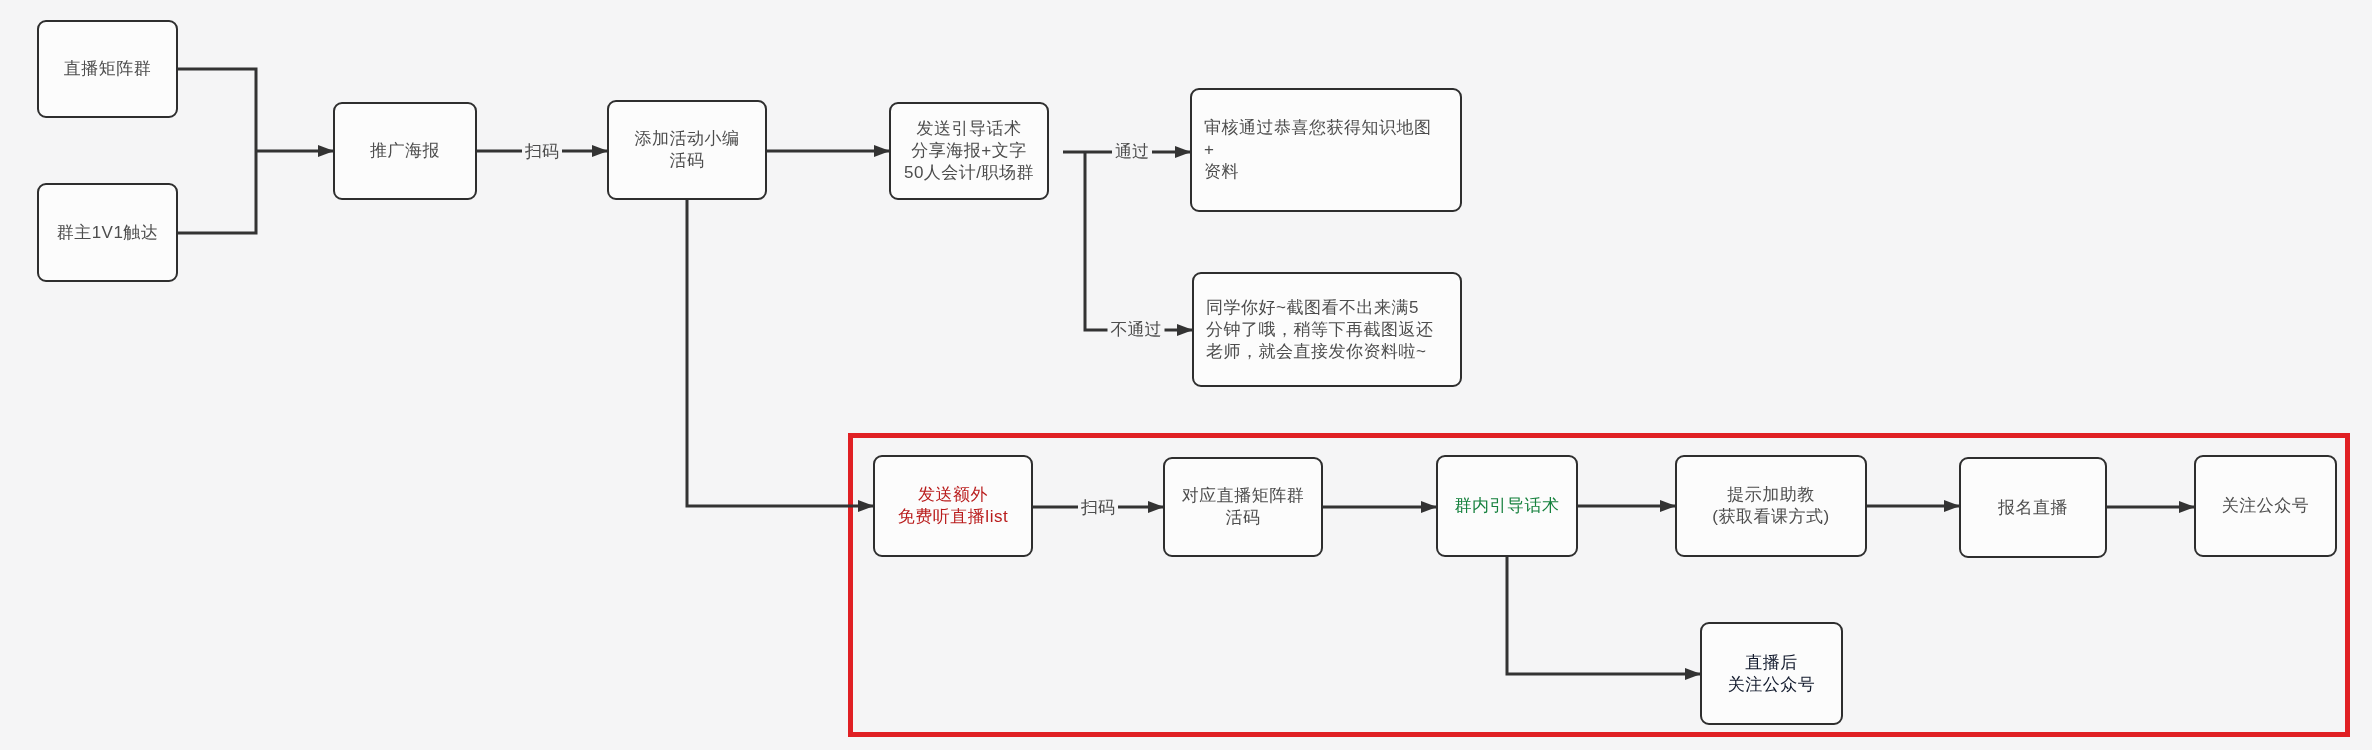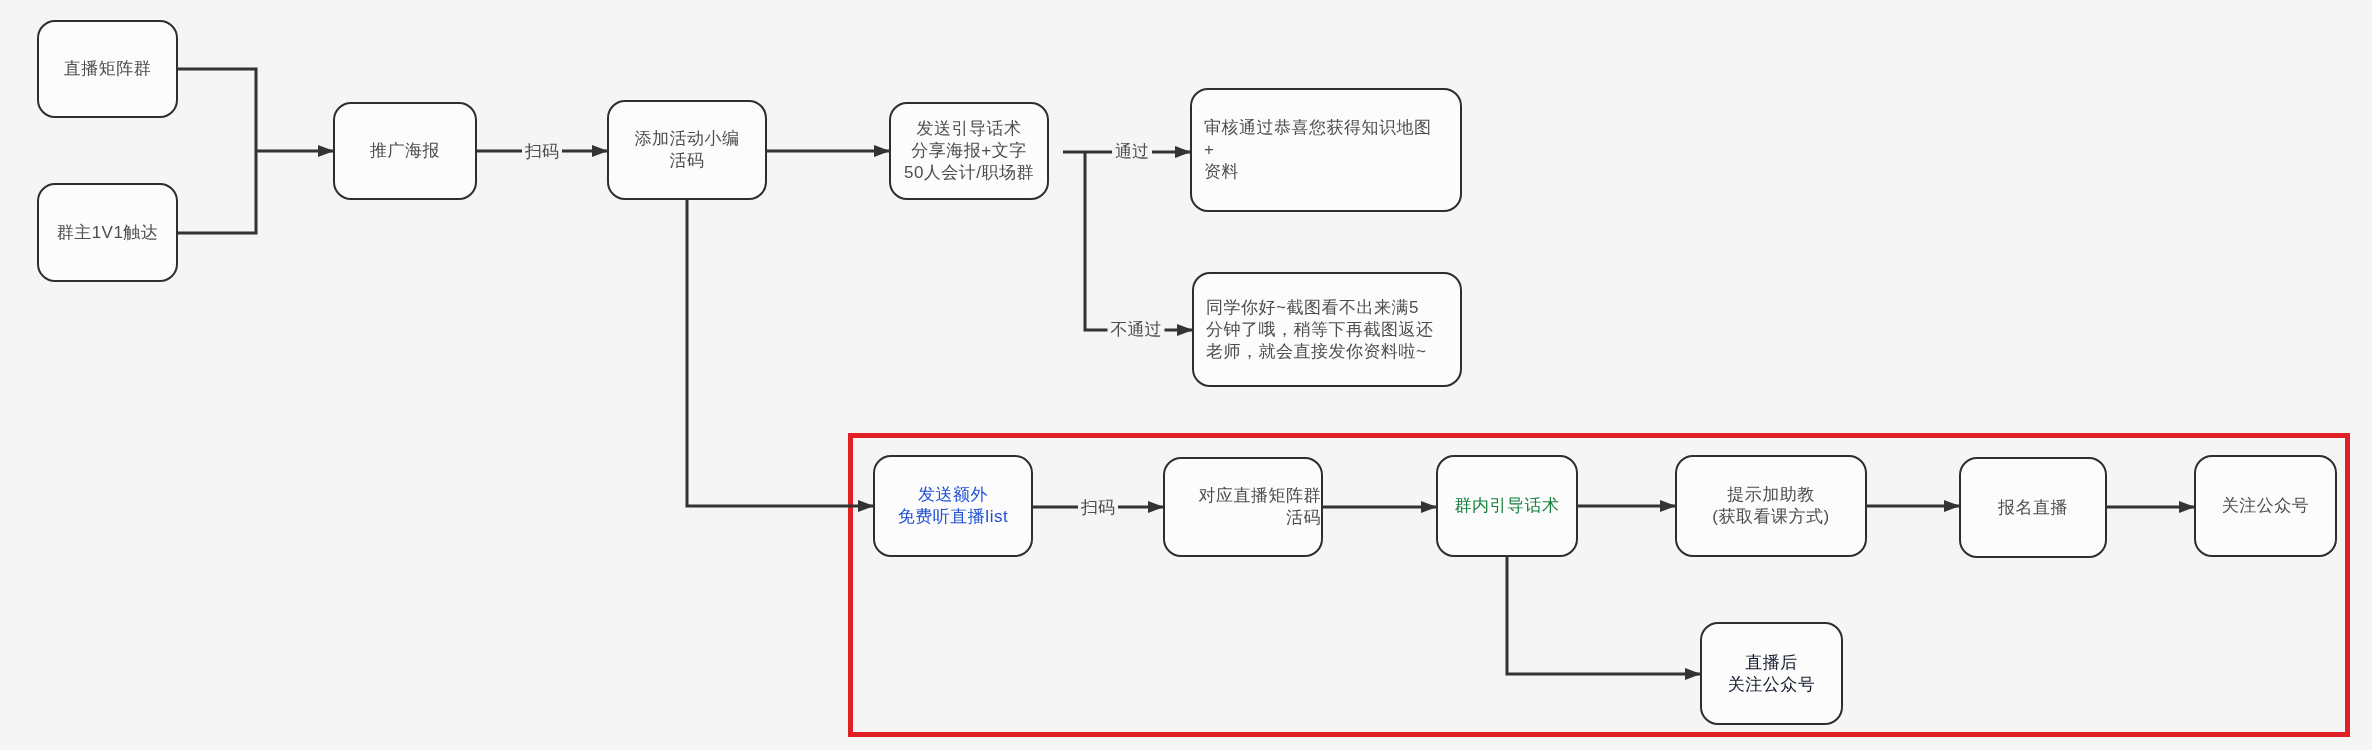--- a/index.html
+++ b/index.html
@@ -20,21 +20,21 @@
     left: 0;
     top: 0;
     width: 2372px;
     height: 750px;
   }
   .node {
     position: absolute;
     box-sizing: border-box;
     background: #fcfcfc;
     border: 2.5px solid #2e2e2e;
-    border-radius: 18px;
+    border-radius: 9px;
     display: flex;
     flex-direction: column;
     justify-content: center;
     align-items: center;
     text-align: center;
     font-size: 17px;
     line-height: 22px;
     color: #4d4d4d;
     letter-spacing: 0.5px;
   }
@@ -112,25 +112,25 @@
       <div class="node node--left" style="left: 1190px; top: 88px; width: 272px; height: 124px; background: rgb(252, 252, 252); border-color: rgb(46, 46, 46); color: rgb(77, 77, 77);">
         <span>审核通过恭喜您获得知识地图</span>
         <span>+</span>
         <span>资料</span>
       </div>
       <div class="node node--left" style="left: 1192px; top: 272px; width: 270px; height: 115px; background: rgb(252, 252, 252); border-color: rgb(46, 46, 46); color: rgb(77, 77, 77);">
         <span>同学你好~截图看不出来满5</span>
         <span>分钟了哦，稍等下再截图返还</span>
         <span>老师，就会直接发你资料啦~</span>
       </div>
-      <div class="node" style="left: 873px; top: 455px; width: 160px; height: 102px; background: rgb(252, 252, 252); border-color: rgb(46, 46, 46); color: #1d4ed8;">
+      <div class="node" style="left: 873px; top: 455px; width: 160px; height: 102px; background: rgb(252, 252, 252); border-color: rgb(46, 46, 46); color: #b91c1c;">
         <span>发送额外</span>
         <span>免费听直播list</span>
       </div>
-      <div class="node" style="left: 1163px; top: 457px; width: 160px; height: 100px; background: rgb(252, 252, 252); border-color: rgb(46, 46, 46); color: rgb(77, 77, 77); align-items: flex-end;">
+      <div class="node" style="left: 1163px; top: 457px; width: 160px; height: 100px; background: rgb(252, 252, 252); border-color: rgb(46, 46, 46); color: rgb(77, 77, 77);">
         <span>对应直播矩阵群</span>
         <span>活码</span>
       </div>
       <div class="node" style="left: 1436px; top: 455px; width: 142px; height: 102px; background: rgb(252, 252, 252); border-color: rgb(46, 46, 46); color: #15803d;">
         <span>群内引导话术</span>
       </div>
       <div class="node" style="left: 1675px; top: 455px; width: 192px; height: 102px; background: rgb(252, 252, 252); border-color: rgb(46, 46, 46); color: rgb(77, 77, 77);">
         <span>提示加助教</span>
         <span>(获取看课方式)</span>
       </div>

